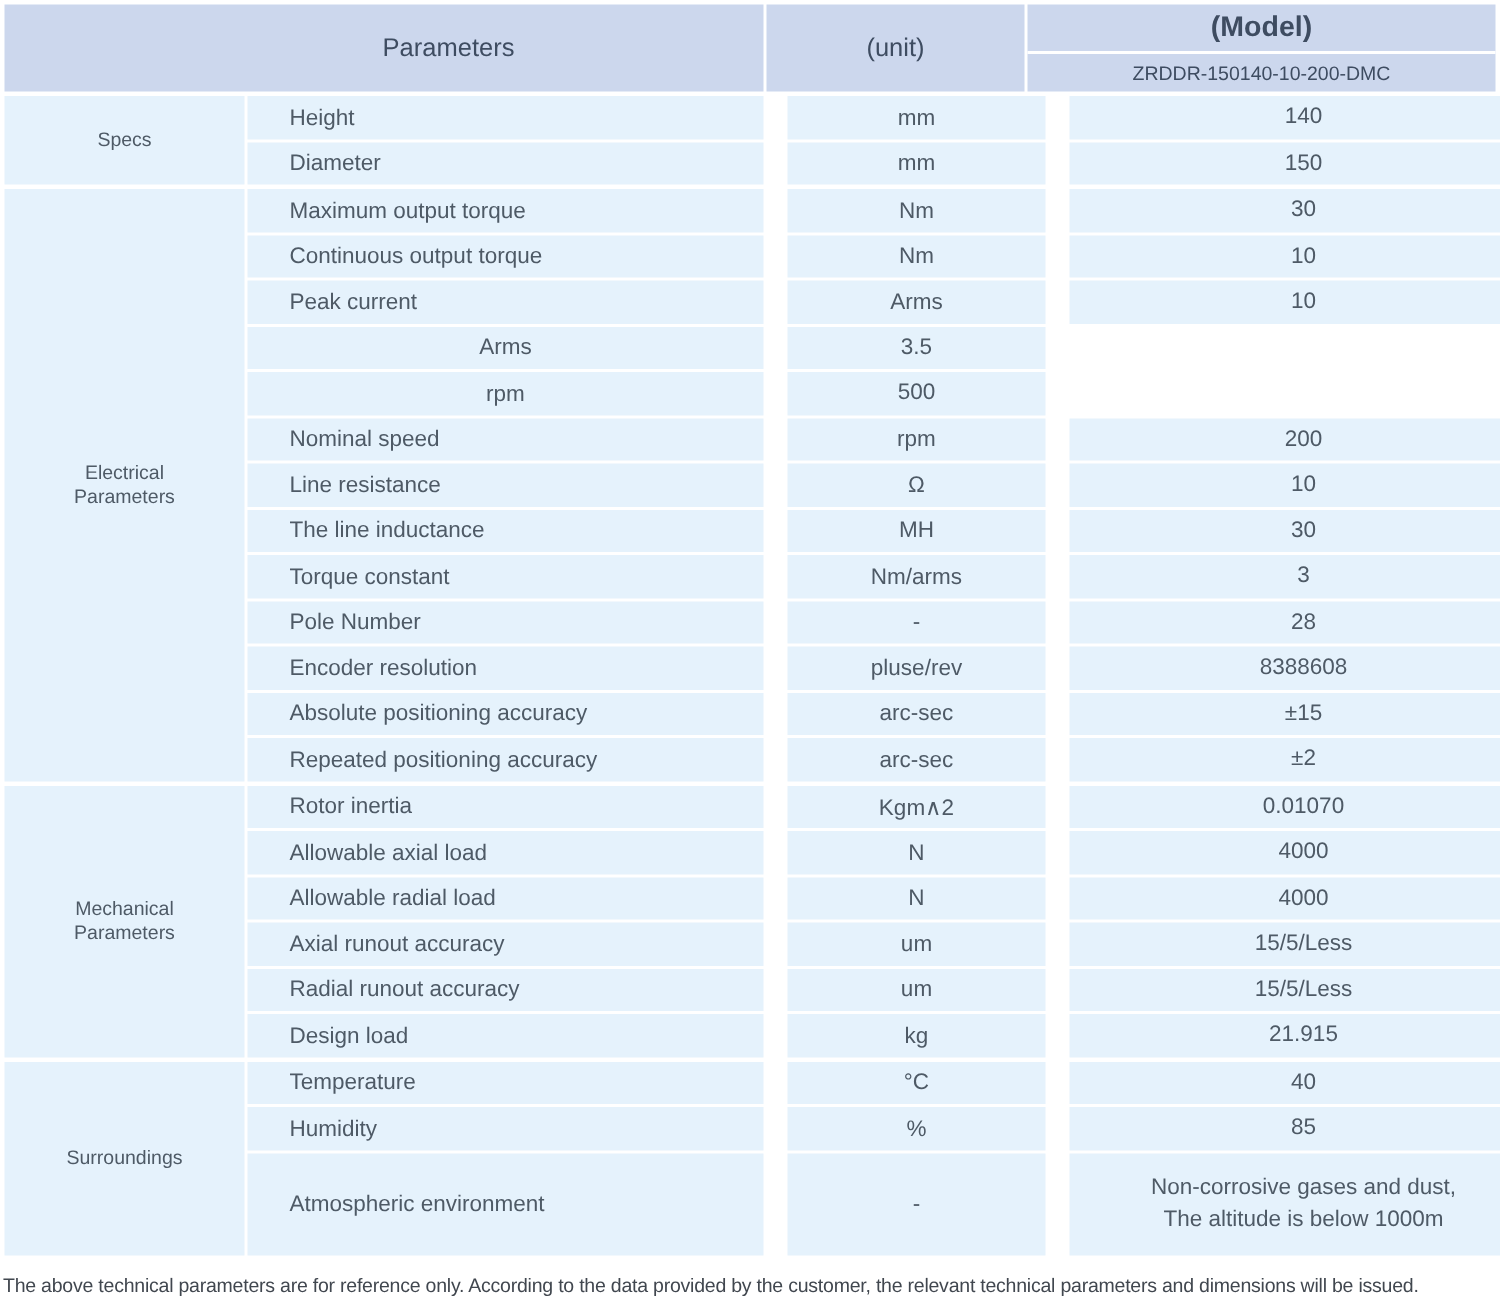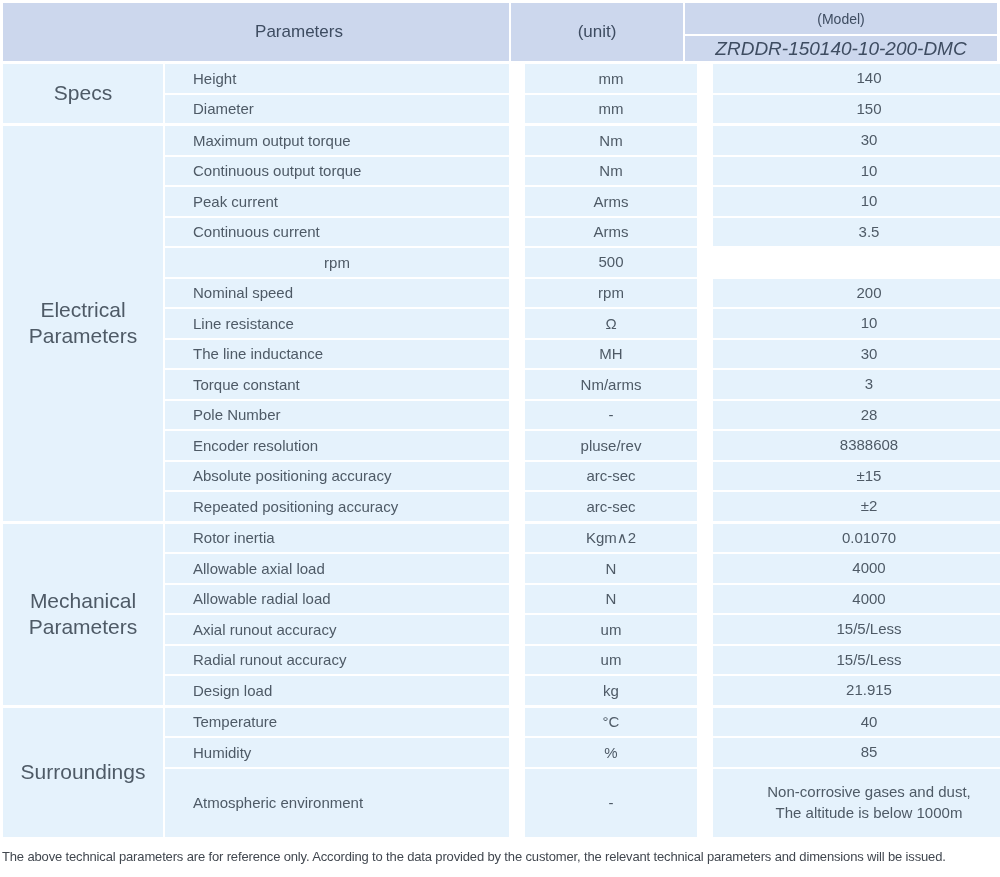--- a/index.html
+++ b/index.html
@@ -29,36 +29,36 @@
   .th{
     background:var(--header-bg);
     color:var(--header-text);
     font-size:17px;
     display:flex;align-items:center;justify-content:center;
   }
   .th-params{padding-left:86px;}
   .th-model{flex-direction:column;align-items:stretch;padding:0;}
   .th-model-top{
     height:31px;display:flex;align-items:center;justify-content:center;
-    font-size:14px;
+    font-size:19px;
+    font-weight:bold;
   }
   .th-model-divider{height:2px;background:#ffffff;}
   .th-model-bottom{
     flex:1;display:flex;align-items:center;justify-content:center;
-    font-size:19px;
-    font-style:italic;
+    font-size:13px;
   }
 
   
   .tbody{display:flex;flex-direction:column;gap:3px;}
   .section{display:flex;gap:2px;}
   .group-cell{
     flex:0 0 160px;width:160px;
     background:var(--row-bg);color:var(--body-text);
-    font-size:21px;line-height:1.25;
+    font-size:13px;line-height:1.25;
     display:flex;align-items:center;justify-content:center;
     text-align:center;white-space:pre-line;
   }
   .rows{flex:1;display:flex;flex-direction:column;gap:2px;}
   .row{
     display:grid;
     grid-template-columns:344px 172px 312px;
     column-gap:16px;
     height:28.5px;
   }
@@ -132,21 +132,20 @@
           <div class="cell param">Continuous output torque</div>
           <div class="cell unit">Nm</div>
           <div class="cell value">10</div>
         </div>
         <div class="row">
           <div class="cell param">Peak current</div>
           <div class="cell unit">Arms</div>
           <div class="cell value">10</div>
         </div>
         <div class="row">
-          <div class="cell param">Continuous current</div>
           <div class="cell unit">Arms</div>
           <div class="cell value">3.5</div>
         </div>
         <div class="row">
           <div class="cell unit">rpm</div>
           <div class="cell value">500</div>
         </div>
         <div class="row">
           <div class="cell param">Nominal speed</div>
           <div class="cell unit">rpm</div>

